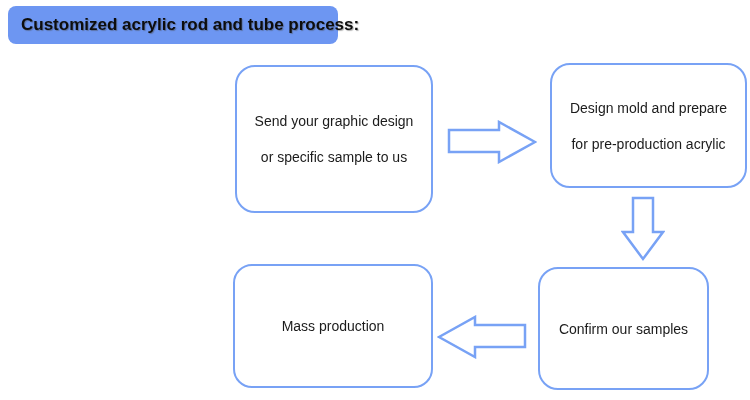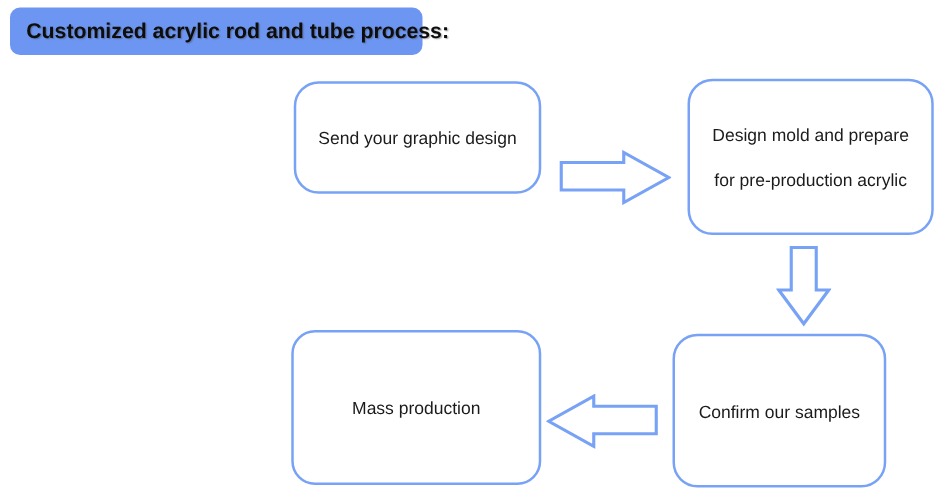--- a/index.html
+++ b/index.html
@@ -40,21 +40,21 @@
     display: flex;
     flex-direction: column;
     justify-content: center;
     align-items: center;
     text-align: center;
     font-size: 14px;
     color: #1b1b1b;
   }
   .flow-box .line { line-height: 36px; white-space: nowrap; }
 
-  .box-1 { left: 235px; top: 65px;  width: 198px; height: 90px; }
+  .box-1 { left: 235px; top: 65px;  width: 198px; height: 148px; }
   .box-2 { left: 538px; top: 63px;  width: 197px; height: 125px; margin-left: 12px; }
   .box-3 { left: 538px; top: 267px; width: 171px; height: 123px; }
   .box-4 { left: 233px; top: 264px; width: 200px; height: 124px; border-radius: 19px; }
 
   .arrow { position: absolute; display: block; }
   .arrow-right { left: 447px; top: 120px; }
   .arrow-down  { left: 621px; top: 196px; }
   .arrow-left  { left: 437px; top: 315px; }
   .arrow polygon {
     fill: #ffffff;
@@ -65,20 +65,21 @@
 </style>
 </head>
 <body>
 
 <div class="canvas">
 
   <div class="header-badge">Customized acrylic rod and tube process:</div>
 
   <div class="flow-box box-1">
     <div class="line">Send your graphic design</div>
+    <div class="line">or specific sample to us</div>
   </div>
 
   <div class="flow-box box-2">
     <div class="line">Design mold and prepare</div>
     <div class="line">for pre-production acrylic</div>
   </div>
 
   <div class="flow-box box-3">
     <div class="line">Confirm our samples</div>
   </div>

